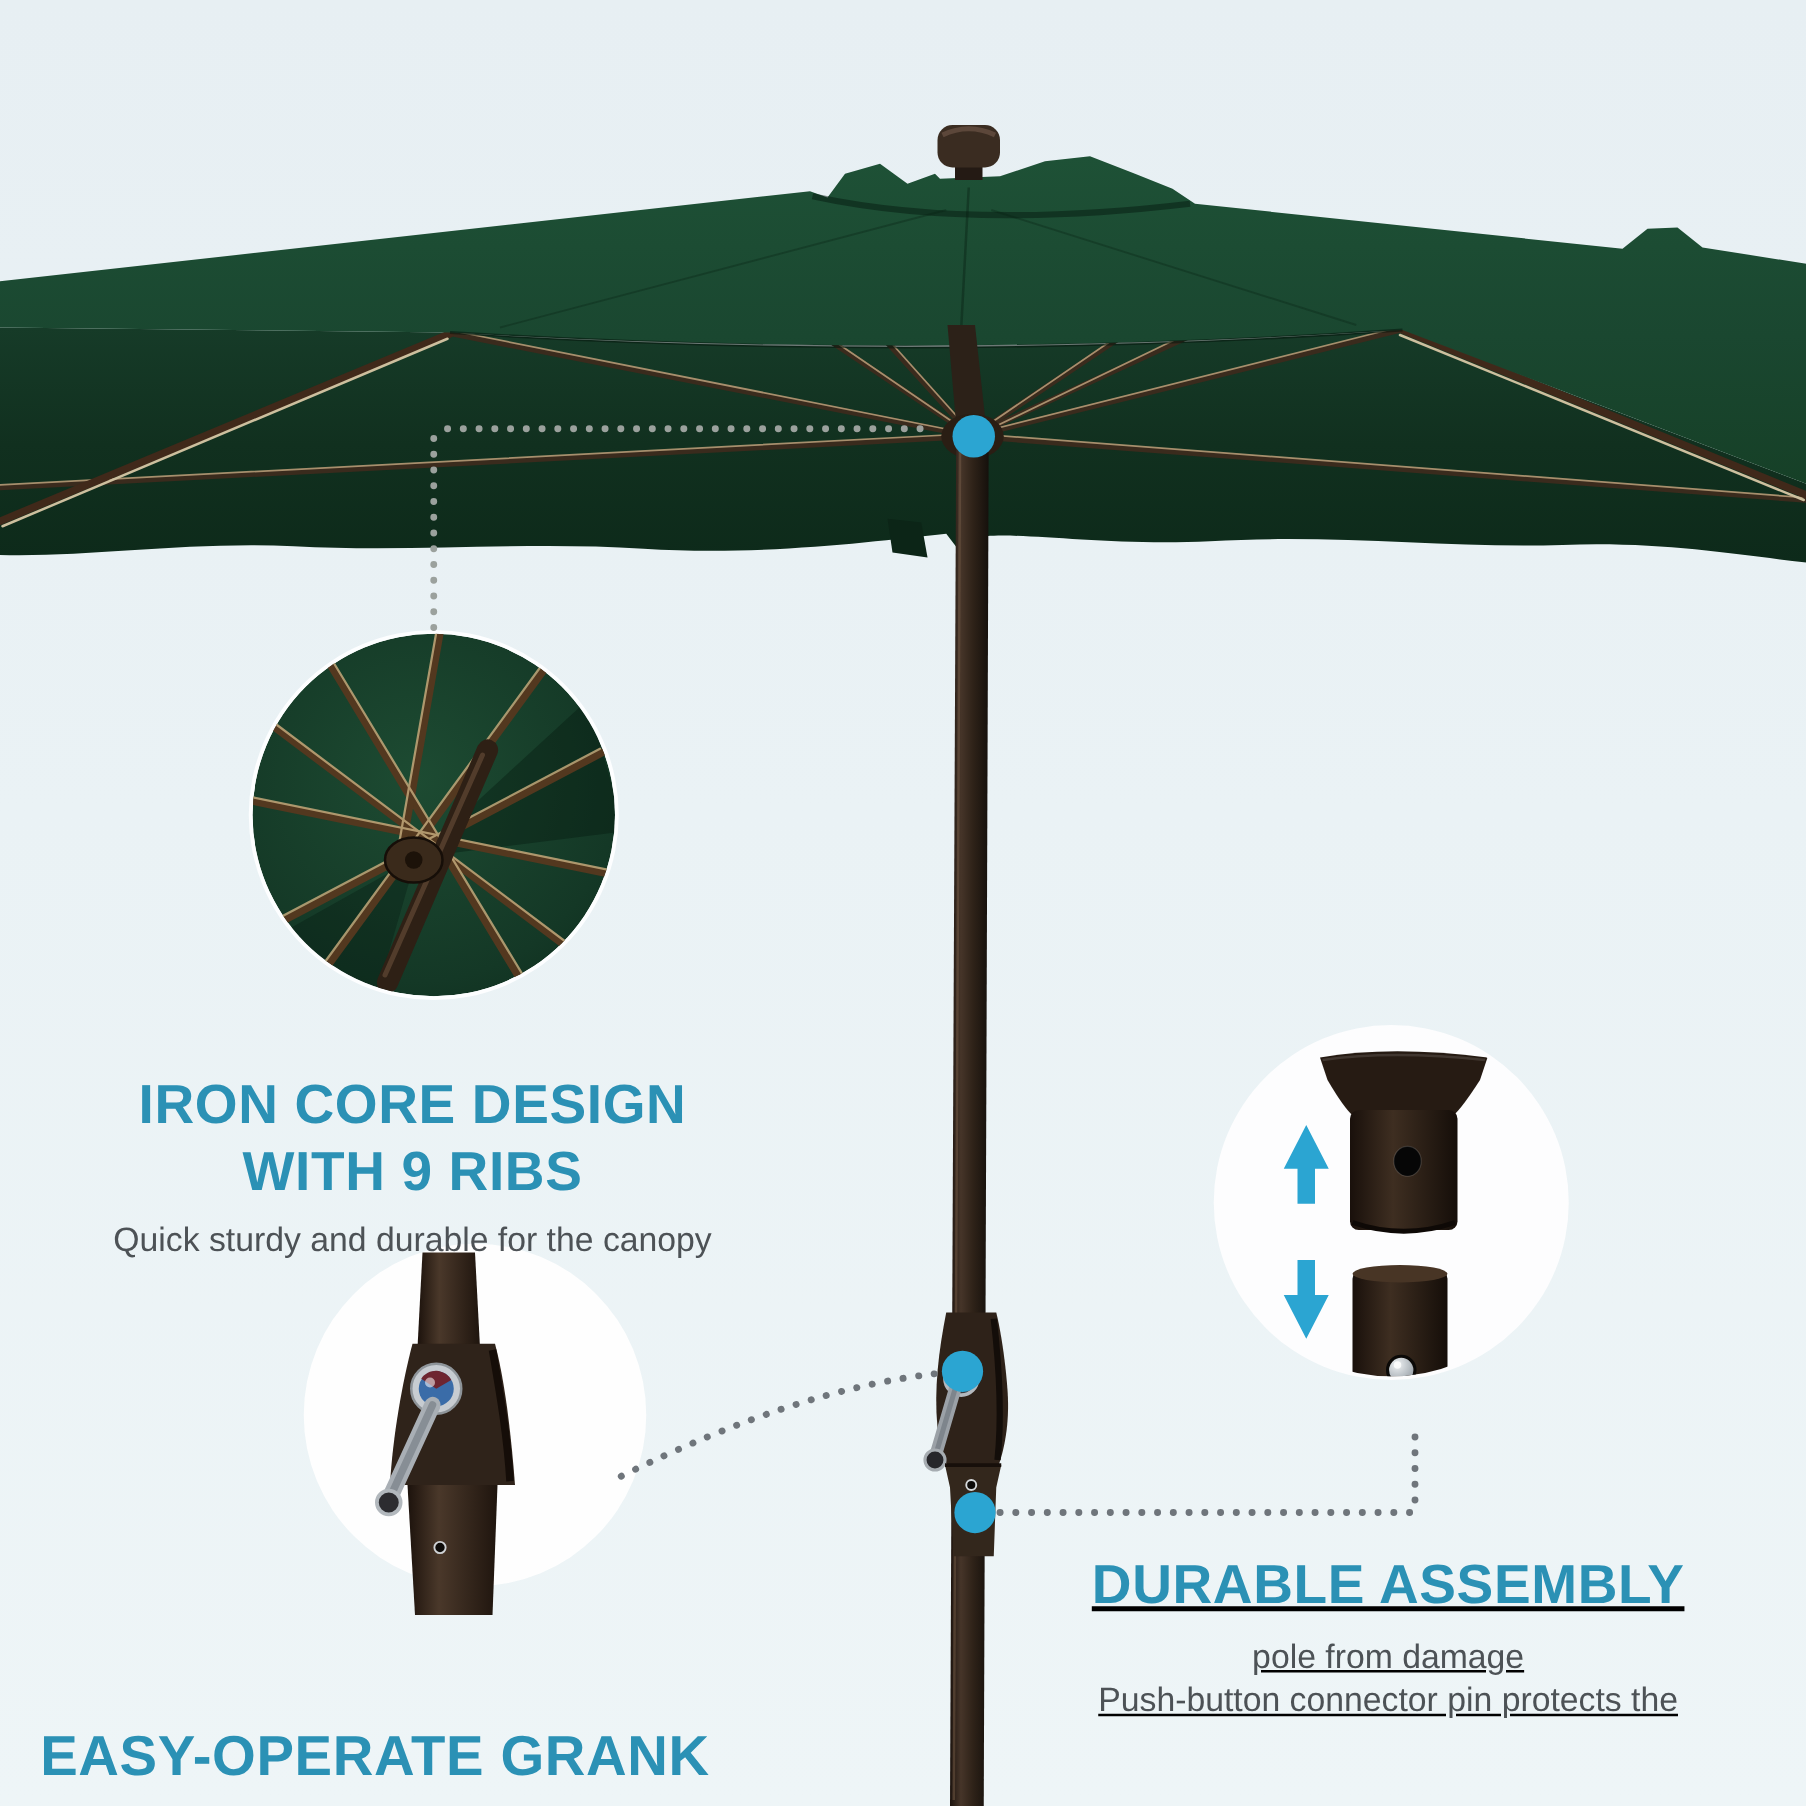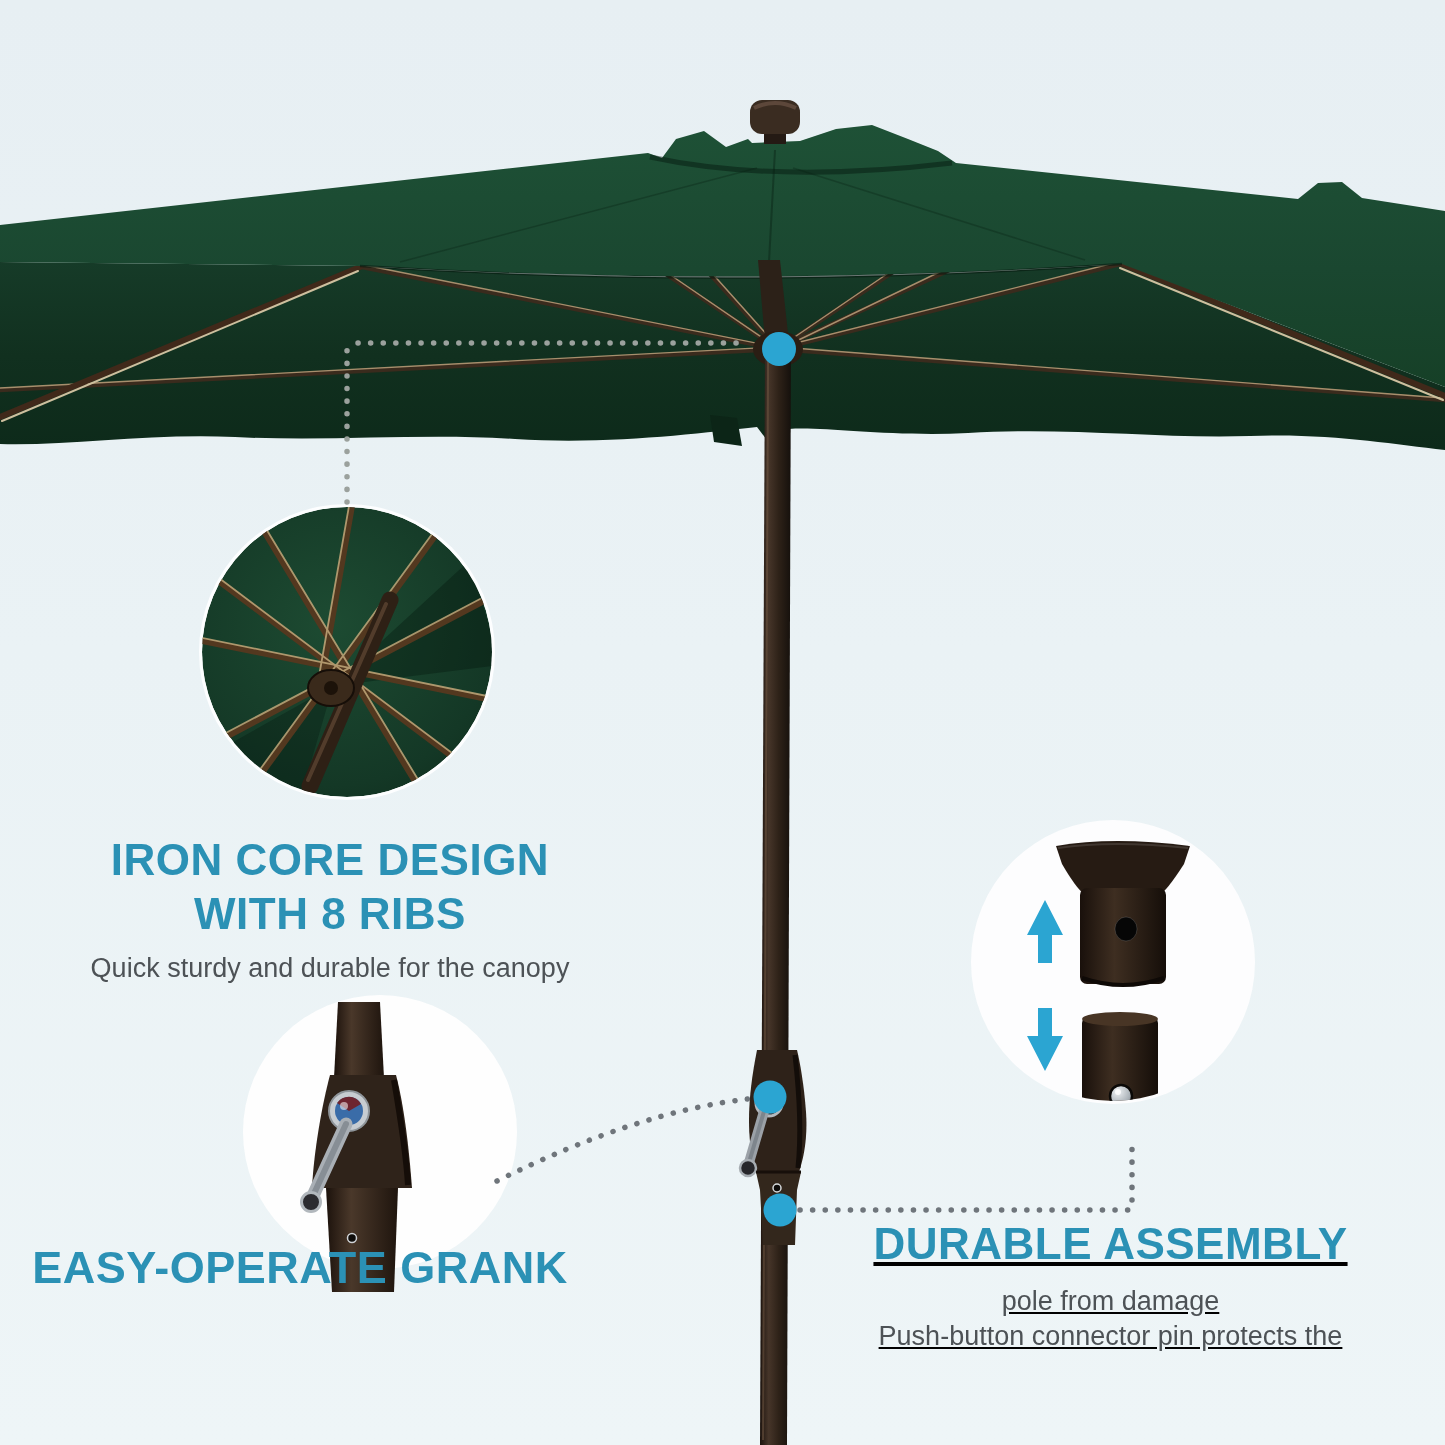--- a/index.html
+++ b/index.html
@@ -4,38 +4,38 @@
 <style>
   html,body{margin:0;padding:0;background:#dfe8ec;}
   .stage{
     position:relative;
     width:1445px;height:1445px;
     overflow:hidden;
     background:linear-gradient(180deg,#e7eff3 0%,#eaf2f5 45%,#eef5f7 100%);
     font-family:"Liberation Sans", sans-serif;
   }
   .stage svg{position:absolute;left:0;top:0;}
-  .callout-text{position:absolute;text-align:center;}
+  .callout-text{position:absolute;text-align:center;margin-top:24px;}
   .callout-title{
     color:#2b91b5;
     font-weight:bold;
     font-size:44px;
     line-height:1.23;
     letter-spacing:.5px;
     white-space:nowrap;
   }
   .callout-desc{
     color:#4d5256;
     font-size:27px;
     line-height:1.28;
     margin-top:10px;
     white-space:nowrap;
   }
   .f1{left:45px;top:833px;width:570px;}
-  .f2{left:10px;top:1240px;width:580px;}
+  .f2{left:10px;top:1353px;width:580px;}
   .f2 .callout-title{font-size:45px;}
   .f3{left:862px;top:1217px;width:497px;text-decoration:underline;}
   .f3 .callout-desc{margin-top:13px;}
 </style>
 </head>
 <body>
 
 <div class="stage">
 
 <svg width="1445" height="1445" viewBox="0 0 1445 1445">
@@ -247,21 +247,21 @@
   <g fill="#2ba5d2">
     <circle cx="779" cy="349" r="17"></circle>
     <circle cx="770" cy="1097" r="16.5"></circle>
     <circle cx="780" cy="1210" r="16.5"></circle>
   </g>
 </svg>
 
 <div class="callout-text f1">
   <div class="callout-title">
     <div>IRON CORE DESIGN</div>
-    <div>WITH 8 RIBS</div>
+    <div>WITH 9 RIBS</div>
   </div>
   <div class="callout-desc">
     <div>Quick sturdy and durable for the canopy</div>
   </div>
 </div>
 
 <div class="callout-text f2">
   <div class="callout-title">
     <div>EASY-OPERATE GRANK</div>
   </div>

